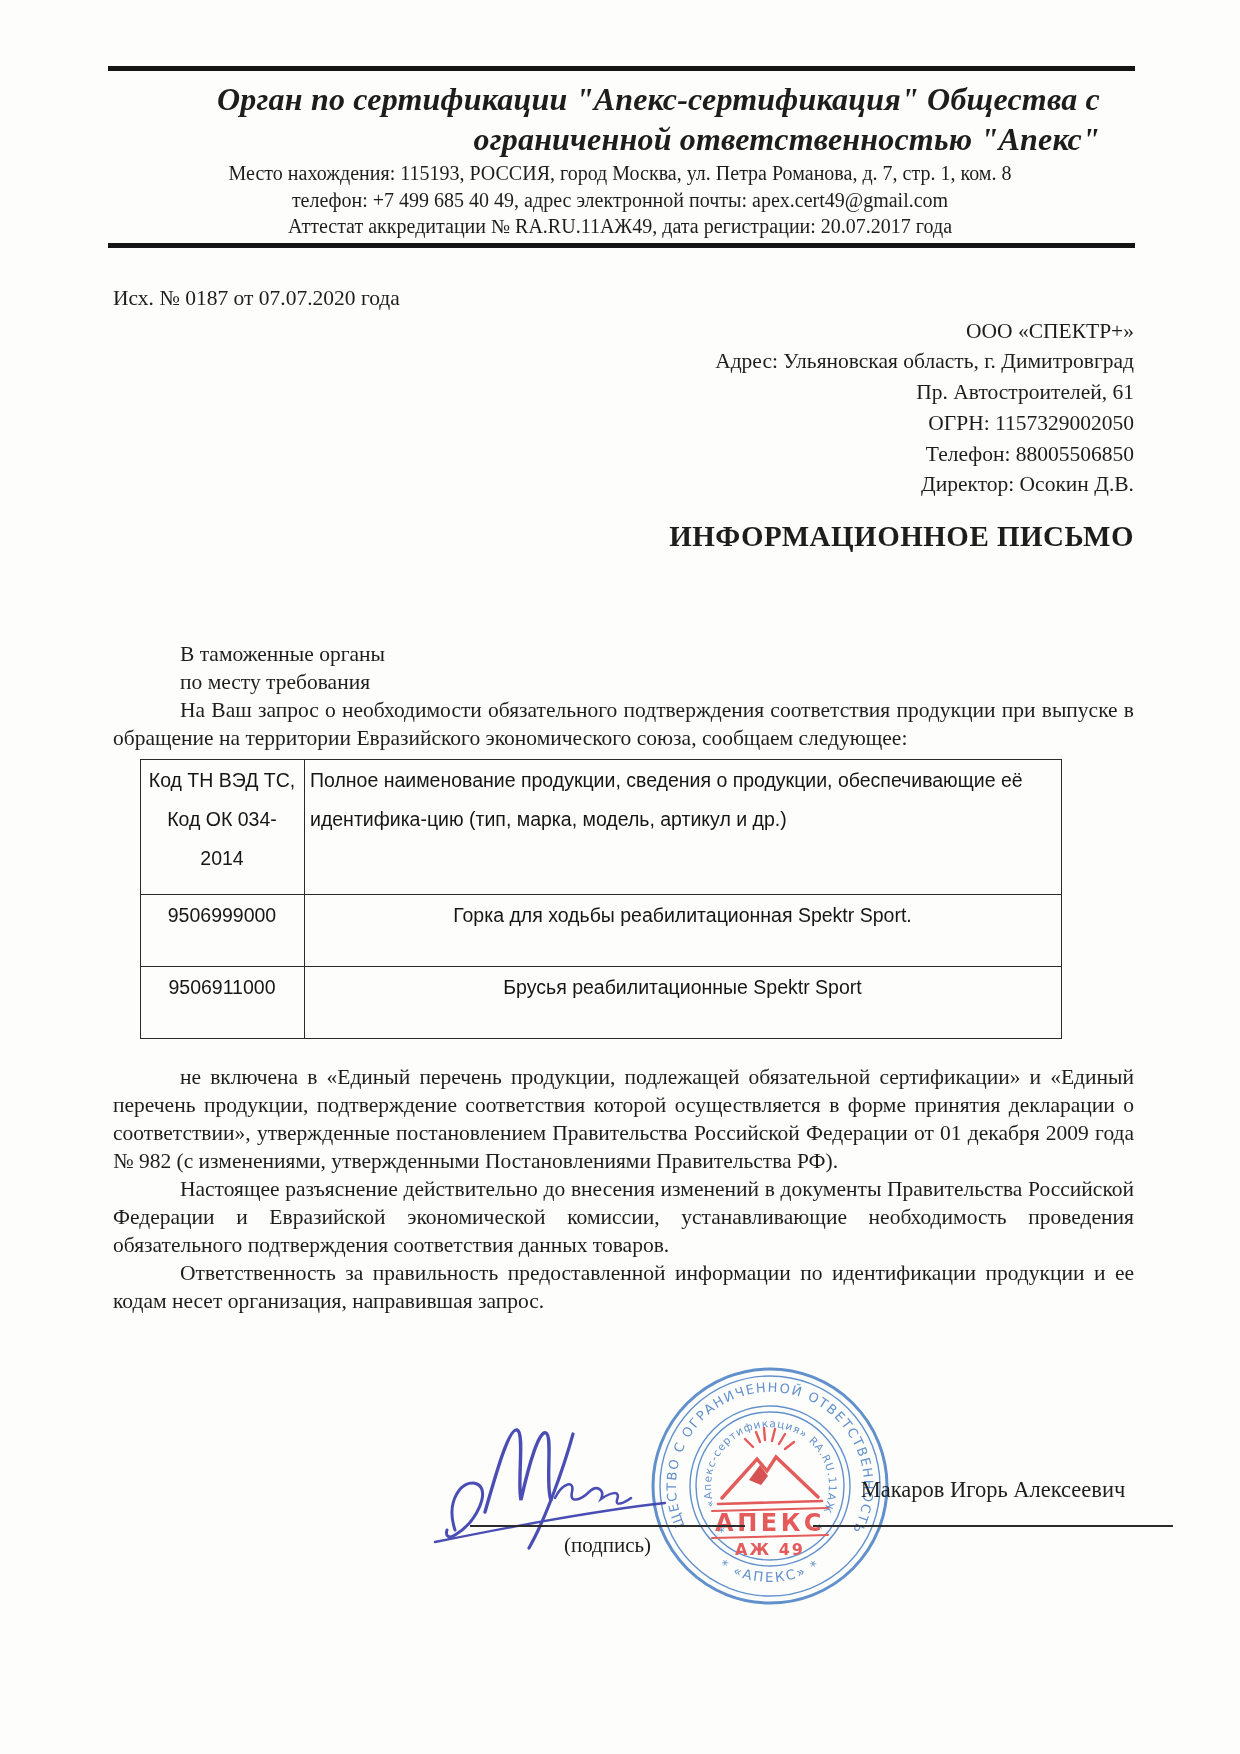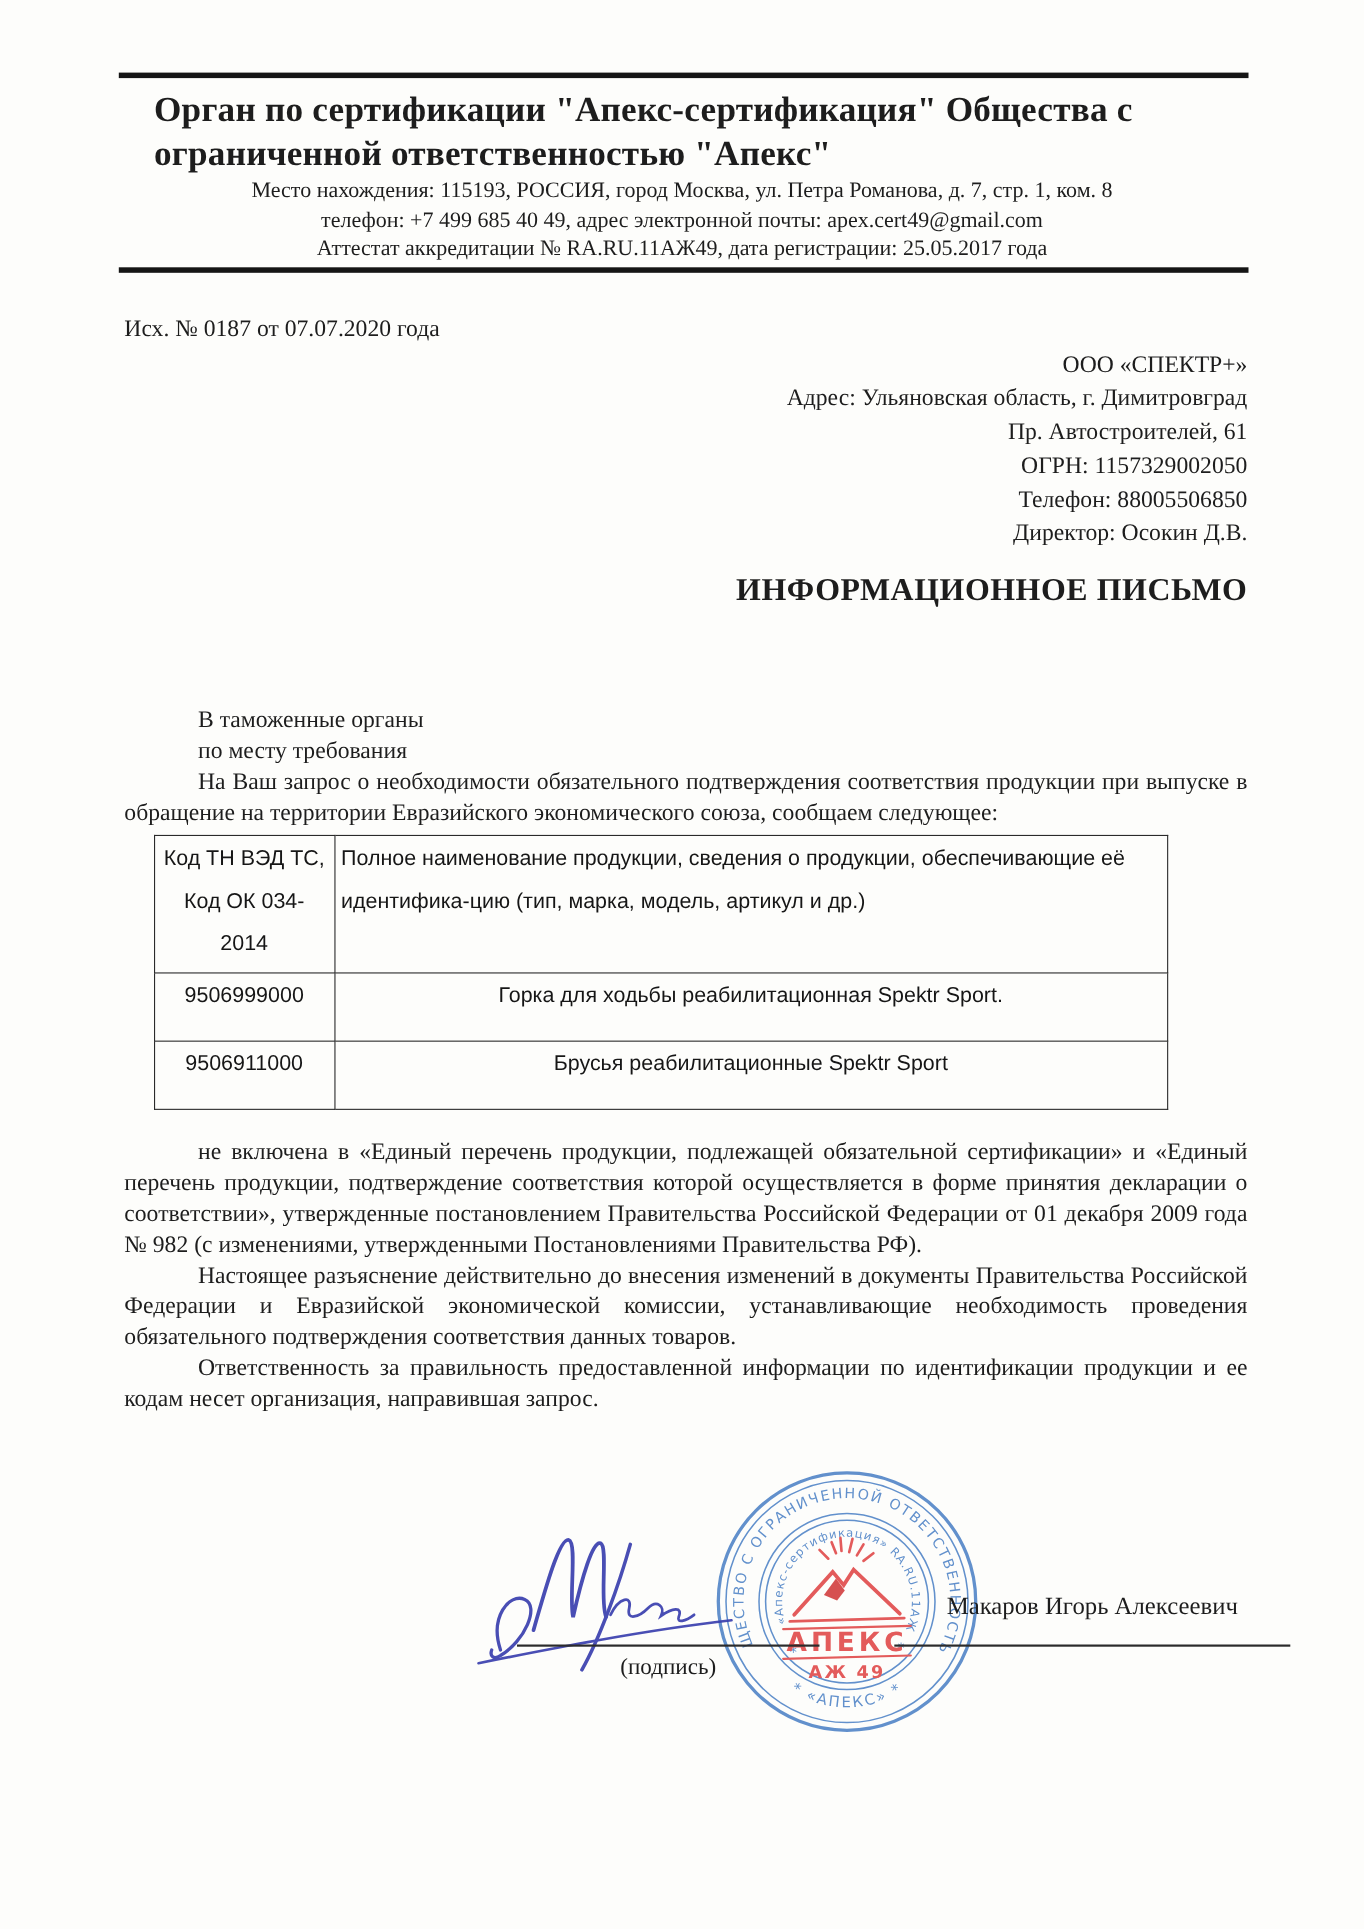--- a/index.html
+++ b/index.html
@@ -10,24 +10,25 @@
     background:#fdfdfb;
     color:#1d1d1d;
     font-family:"Liberation Serif", serif;
     overflow:hidden;
   }
   .rule{height:5px;background:#151515;margin:0 105px 0 108px;}
   .rule.top{margin-top:66px;}
   .rule.bottom{margin-top:4px;}
   .org-title{
     margin:8px 140px 2px 140px;
-    text-align:left;
+    text-align:right;
     font-size:32px;font-weight:bold;
     line-height:40px;
     letter-spacing:.2px;
+    font-style:italic;
   }
   .org-info{
     text-align:center;
     font-size:20px;line-height:24.5px;
     margin:2px 130px 0 130px;
   }
   .content{padding:0 106px 0 113px;}
   .outgoing{margin-top:36px;font-size:21.5px;line-height:28px;}
   .recipient{margin-top:4px;text-align:right;font-size:21.5px;line-height:30.8px;}
   .letter-title{
@@ -45,21 +46,21 @@
     margin:7px 0 0 27px;
     border-collapse:collapse;
     width:922px;
     font-family:"Liberation Sans", sans-serif;
     font-size:19.5px;
     color:#161616;
   }
   .doc-table td{
     border:1.5px solid #2a2a2a;
     vertical-align:top;
-    padding:2px 6px 6px 5px;
+    padding:2px 6px 16px 5px;
     margin-left:20px;
   }
   .doc-table td.code{width:152px;text-align:center;}
   .doc-table tr.head td{line-height:39px;height:84px;padding-top:1px;}
   .doc-table tr.item td{height:48px;line-height:26px;padding-top:7px;text-align:center;}
   .par-block{margin-top:24px;}
   .p2{margin-top:4px;}
   .p3{margin-top:26px;}
   .sig-section{position:relative;width:1240px;height:414px;margin-top:30px;}
   .sig-position{
@@ -83,21 +84,21 @@
 </style>
 </head>
 <body>
 
 <div class="page">
 
   <div class="rule top"></div>
   <div class="org-title">Орган по сертификации "Апекс-сертификация" Общества с ограниченной ответственностью "Апекс"</div>
   <div class="org-info">Место нахождения: 115193, РОССИЯ, город Москва, ул. Петра Романова, д. 7, стр. 1, ком. 8</div>
   <div class="org-info">телефон: +7 499 685 40 49, адрес электронной почты: apex.cert49@gmail.com</div>
-  <div class="org-info">Аттестат аккредитации № RA.RU.11АЖ49, дата регистрации: 25.05.2017 года</div>
+  <div class="org-info">Аттестат аккредитации № RA.RU.11АЖ49, дата регистрации: 20.07.2017 года</div>
   <div class="rule bottom"></div>
 
   <div class="content">
     <div class="outgoing">Исх. № 0187 от 07.07.2020 года</div>
 
     <div class="recipient">
       <div>ООО «СПЕКТР+»</div>
       <div>Адрес: Ульяновская область, г. Димитровград</div>
       <div>Пр. Автостроителей, 61</div>
       <div>ОГРН: 1157329002050</div>

